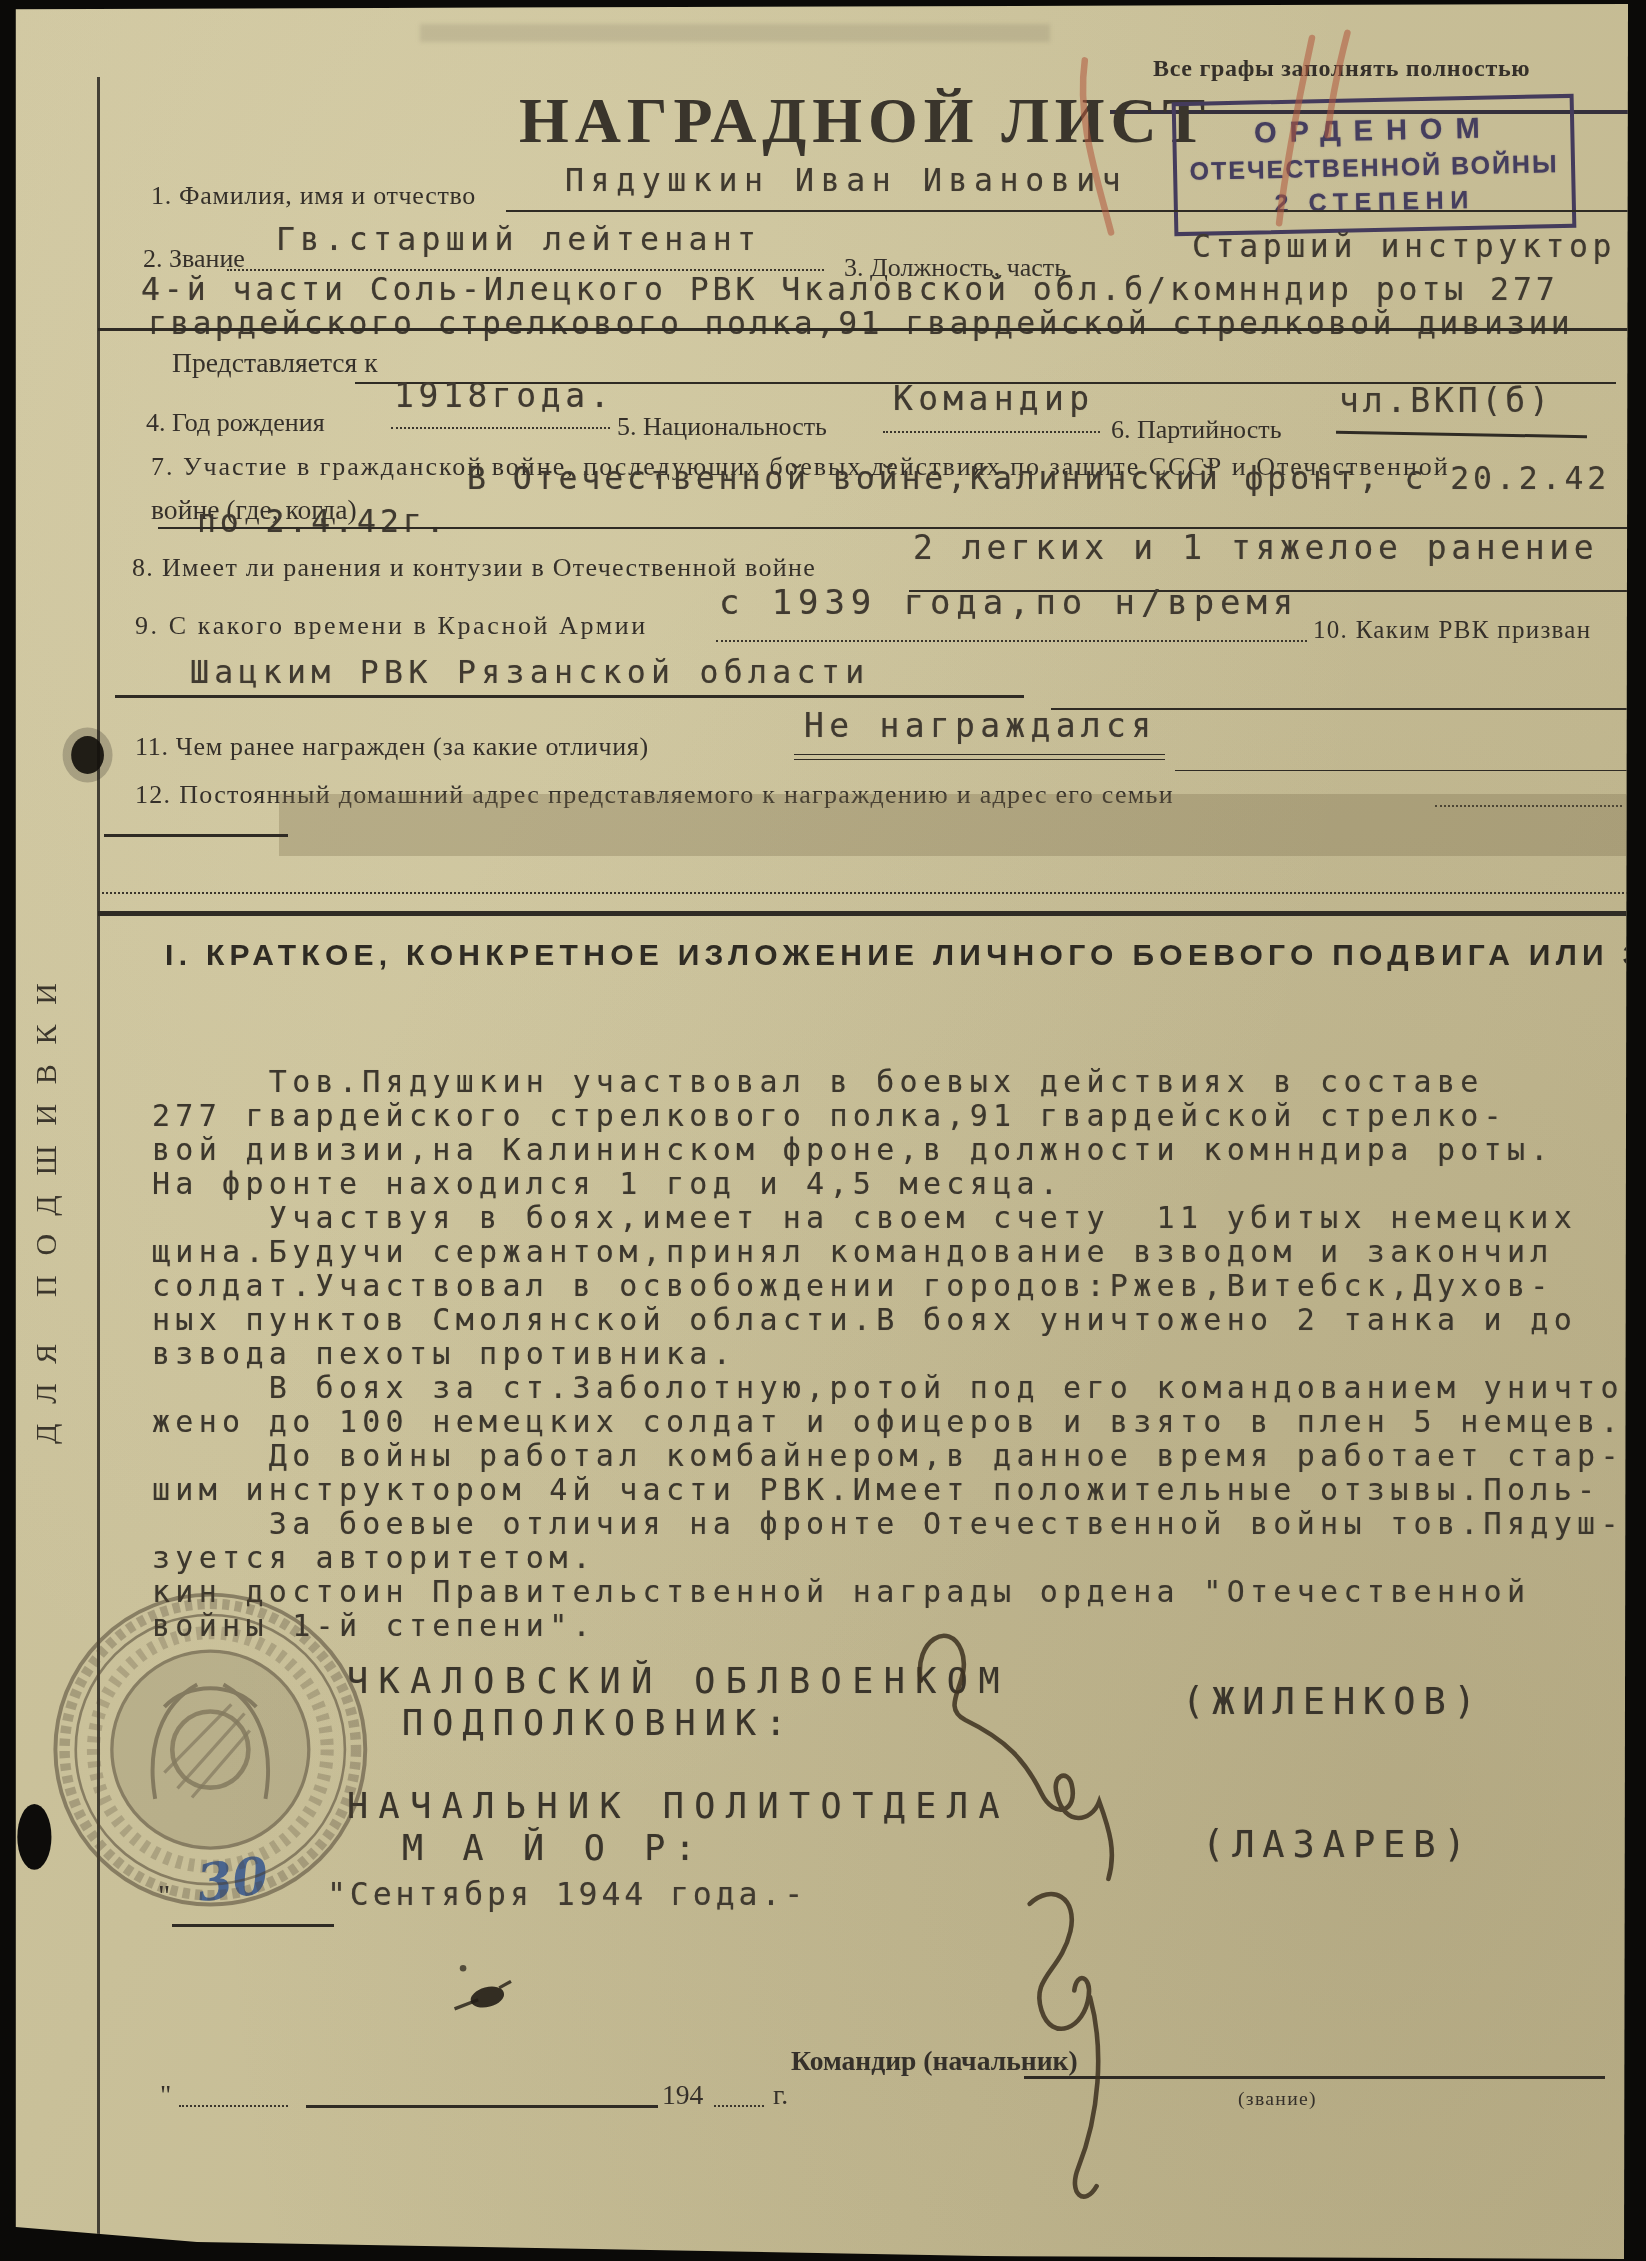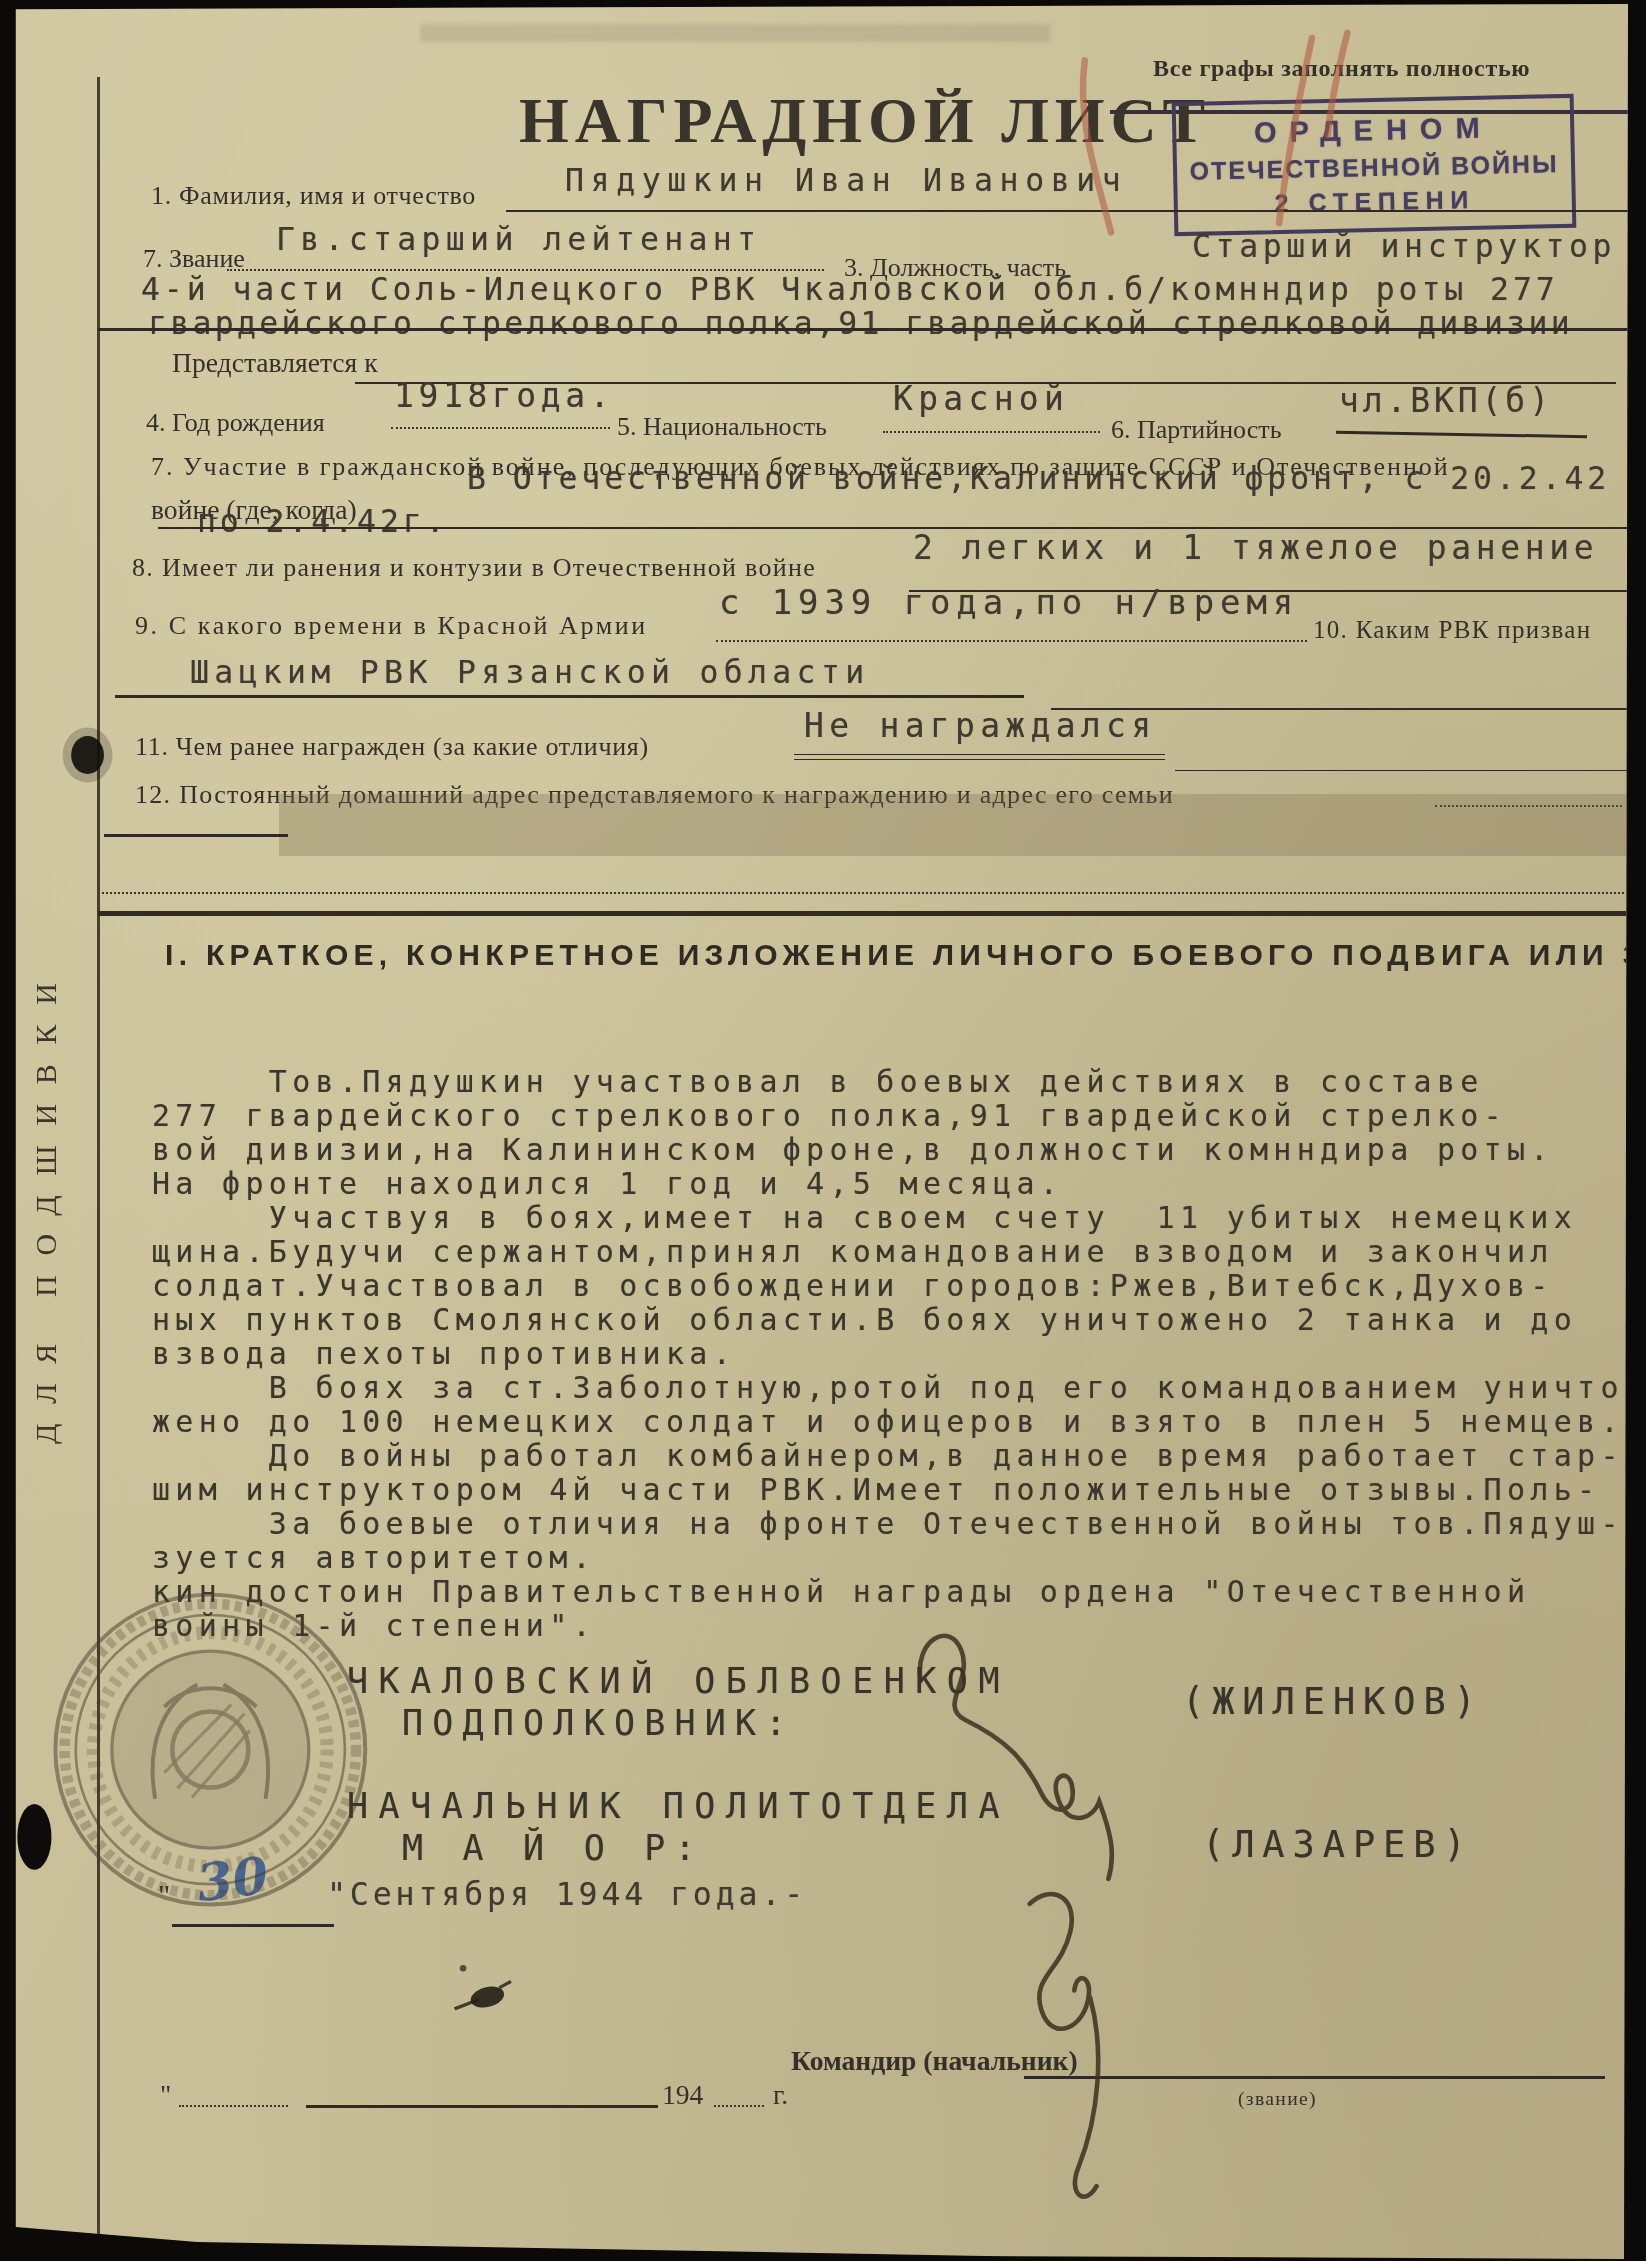--- a/index.html
+++ b/index.html
@@ -43,37 +43,37 @@
   <div class="stampbox">
     <div style="font-size:29px;letter-spacing:13px;">ОРДЕНОМ</div>
     <div style="font-size:25px;letter-spacing:2px;">ОТЕЧЕСТВЕННОЙ ВОЙНЫ</div>
     <div style="font-size:25px;letter-spacing:6.6px;">2 СТЕПЕНИ</div>
   </div>
 
   <div class="lbl" style="left:151px;top:181px;font-size:26px;letter-spacing:0.7px;">1. Фамилия, имя и отчество</div>
   <div class="val" style="left:565px;top:162px;font-size:31.5px;letter-spacing:6.6px;">Пядушкин Иван Иванович</div>
   <div class="rule" style="left:506px;top:210px;width:1123px;"></div>
 
-  <div class="lbl" style="left:143px;top:244px;font-size:26px;">7. Звание</div>
+  <div class="lbl" style="left:143px;top:244px;font-size:26px;">2. Звание</div>
   <div class="val" style="left:276px;top:221px;font-size:31.5px;letter-spacing:5.3px;">Гв.старший лейтенант</div>
   <div class="dot" style="left:227px;top:269px;width:597px;"></div>
   <div class="lbl" style="left:844px;top:253px;font-size:26px;">3. Должность, часть</div>
   <div class="val" style="left:1192px;top:228px;font-size:31.5px;letter-spacing:4.6px;">Старший инструктор</div>
   <div class="val" style="left:141px;top:271px;font-size:31.5px;letter-spacing:3.9px;">4-й части Соль-Илецкого РВК Чкаловской обл.б/комнндир роты 277</div>
   <div class="val" style="left:148px;top:305px;font-size:31.5px;letter-spacing:3.3px;">гвардейского стрелкового полка,91 гвардейской стрелковой дивизии</div>
   <div class="rule" style="left:98px;top:328px;width:1546px;height:3.3px;"></div>
 
   <div class="lbl" style="left:172px;top:347px;font-size:27.6px;">Представляется к</div>
   <div class="rule" style="left:355px;top:382px;width:1261px;"></div>
 
   <div class="lbl" style="left:146px;top:408px;font-size:26px;">4. Год рождения</div>
   <div class="val" style="left:394px;top:376px;font-size:33px;letter-spacing:4.6px;">1918года.</div>
   <div class="dot" style="left:391px;top:427px;width:219px;"></div>
   <div class="lbl" style="left:617px;top:412px;font-size:26px;">5. Национальность</div>
-  <div class="val" style="left:893px;top:379px;font-size:33px;letter-spacing:5.3px;">Красной</div>
+  <div class="val" style="left:893px;top:379px;font-size:33px;letter-spacing:5.3px;">Командир</div>
   <div class="dot" style="left:883px;top:431px;width:217px;"></div>
   <div class="lbl" style="left:1111px;top:415px;font-size:26px;">6. Партийность</div>
   <div class="val" style="left:1339px;top:381px;font-size:33px;letter-spacing:3.9px;">чл.ВКП(б)</div>
   <div class="rule" style="left:1336px;top:433px;width:251px;height:3.3px;transform:rotate(1deg);"></div>
 
   <div class="lbl" style="left:151px;top:452px;font-size:26px;letter-spacing:2px;">7. Участие в гражданской войне, последующих боевых действиях по защите СССР и Отечественной</div>
   <div class="lbl" style="left:151px;top:494px;font-size:27.6px;">войне (где, когда)</div>
   <div class="val" style="left:467px;top:460px;font-size:31.5px;letter-spacing:3.9px;">В Отечественной войне,Калининский фронт, с 20.2.42</div>
   <div class="val" style="left:197px;top:503px;font-size:31.5px;letter-spacing:3.9px;">по 2.4.42г.</div>
   <div class="rule" style="left:158px;top:527px;width:1471px;"></div>

